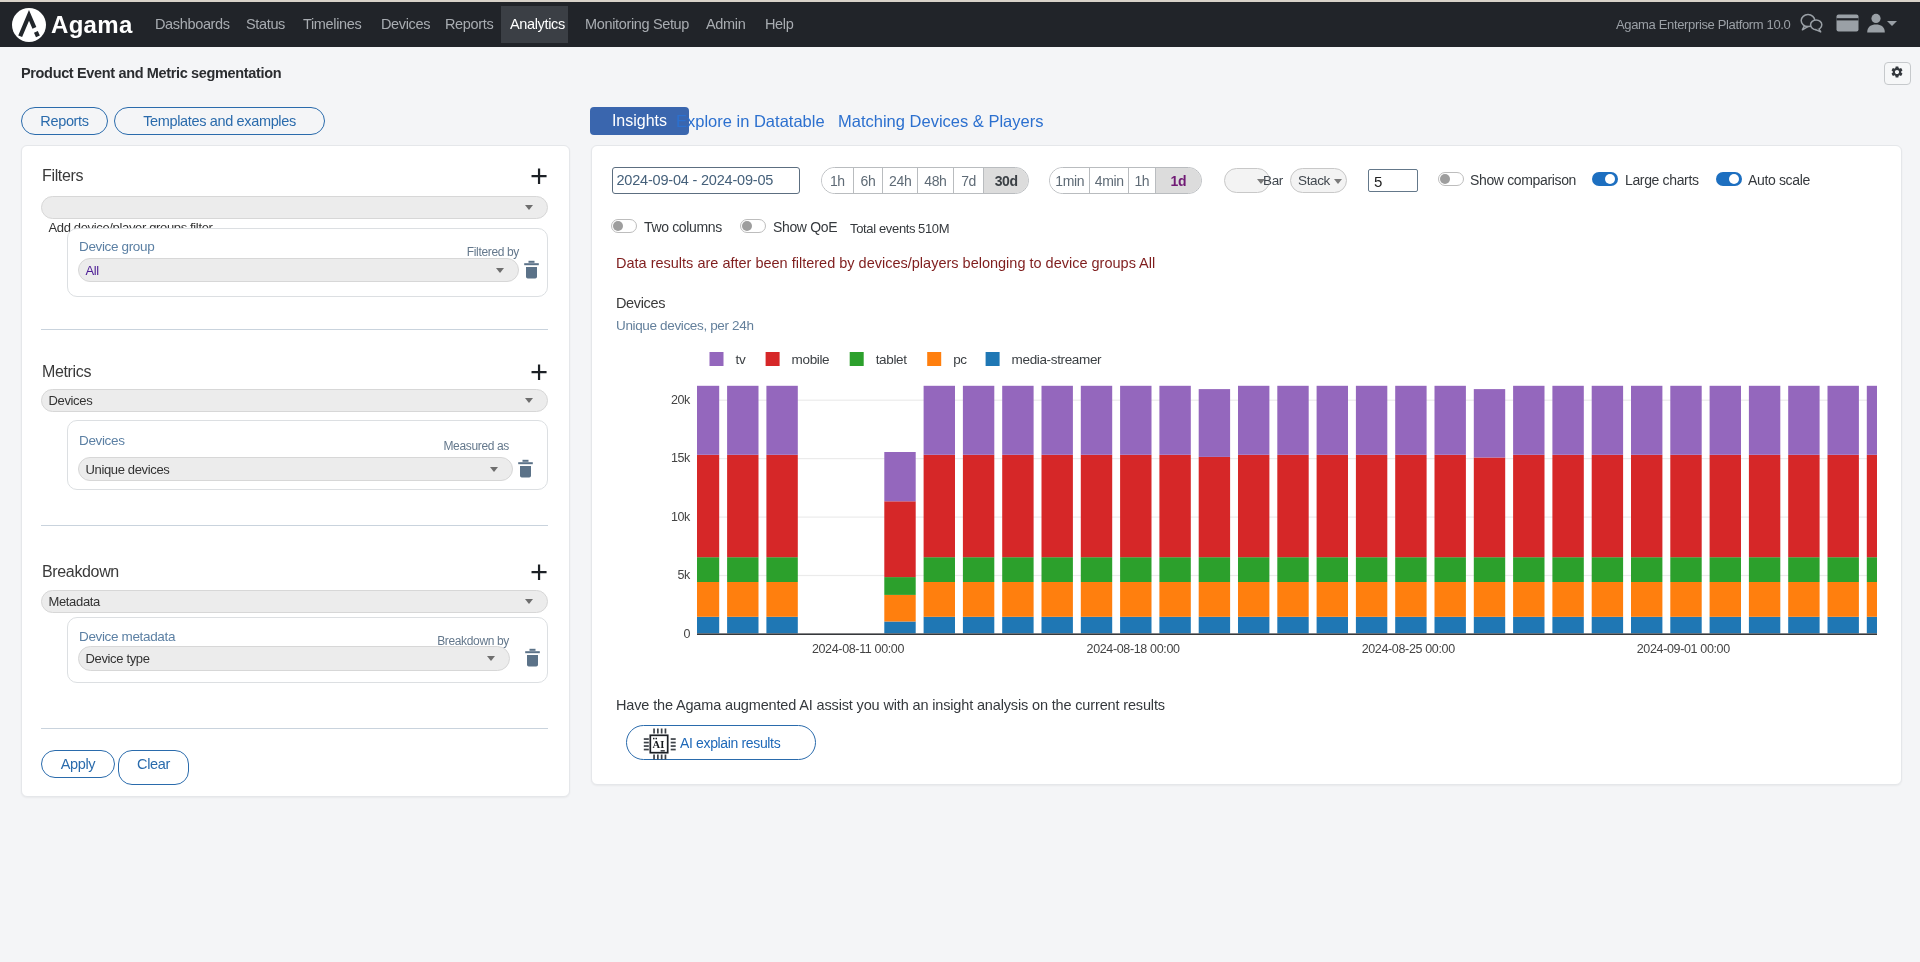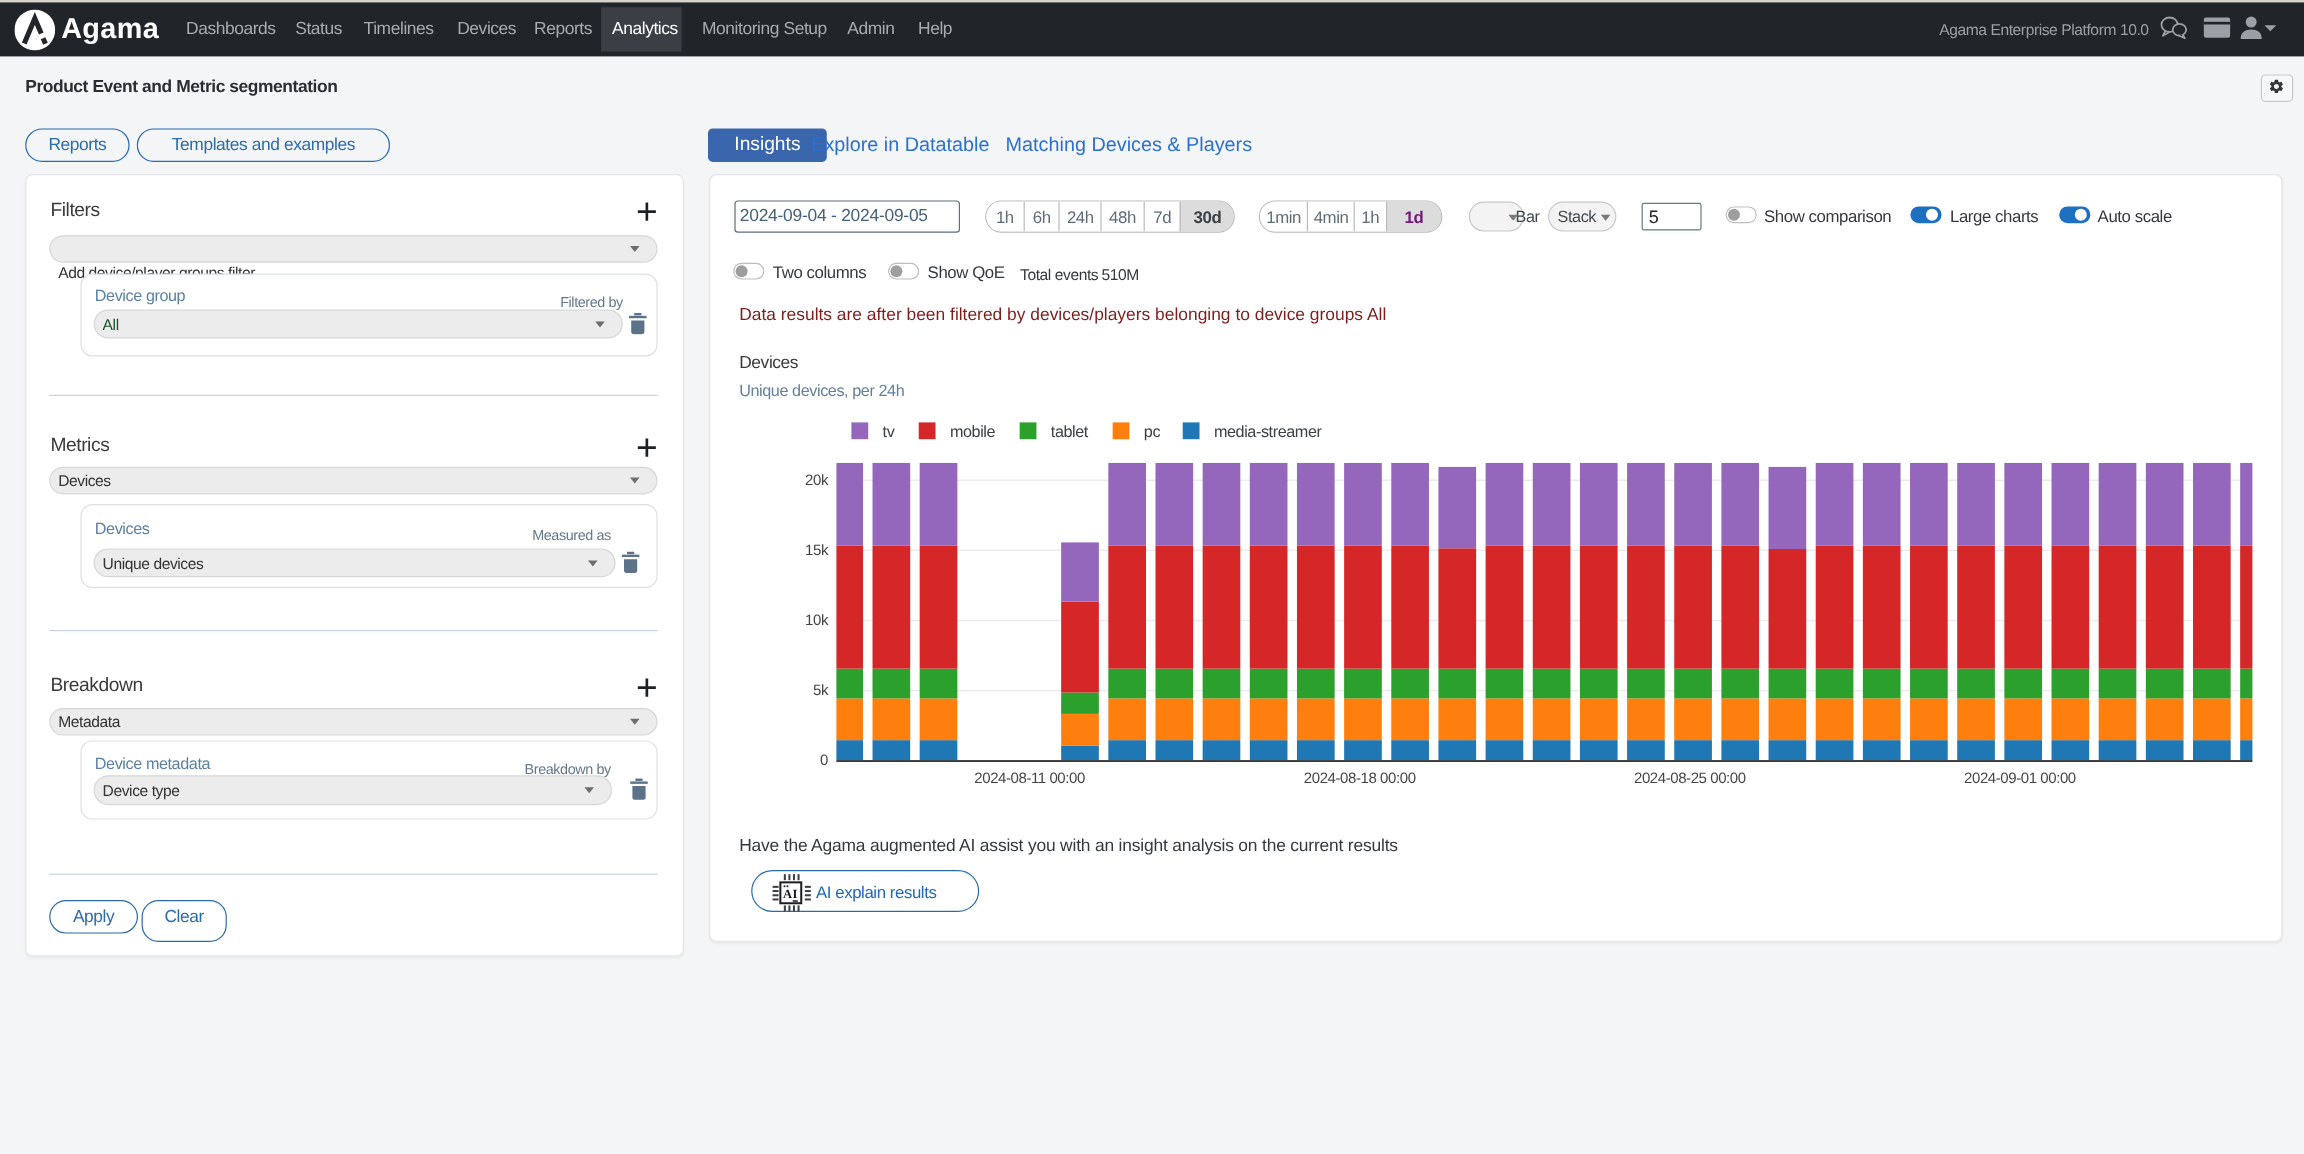--- a/index.html
+++ b/index.html
@@ -47,21 +47,21 @@
 <div class="card" style="left:21px;top:145px;width:549px;height:652px"></div>
 <div class="hdr" style="left:42px;top:167px">Filters</div>
 <div class="plus" style="left:530px;top:161px">+</div>
 <div style="position:absolute;left:41px;top:196px;width:507px;height:23px;background:#ececec;border:1px solid #d7d7d7;border-radius:12.5px;box-sizing:border-box"></div>
 <div style="position:absolute;left:48.5px;top:200.2px;font-size:13px;color:#333;font-weight:400;line-height:1.2;white-space:nowrap;margin-top:20px;">Add device/player groups filter</div>
 <div style="position:absolute;left:525px;top:205.3px;width:0;height:0;border-left:4.5px solid transparent;border-right:4.5px solid transparent;border-top:5.5px solid #6e6e6e"></div>
 <div class="icard" style="left:67px;top:228px;width:481px;height:69px"></div>
 <div class="blbl" style="left:79px;top:239px">Device group</div>
 <div class="slbl" style="right:1401px;top:245px">Filtered by</div>
 <div style="position:absolute;left:78px;top:258px;width:441px;height:24px;background:#ececec;border:1px solid #d7d7d7;border-radius:13.0px;box-sizing:border-box"></div>
-<div style="position:absolute;left:85.5px;top:262.7px;font-size:13px;color:#14532d;font-weight:400;line-height:1.2;white-space:nowrap;">All</div>
+<div style="position:absolute;left:85.5px;top:262.7px;font-size:13px;color:#4c1d95;font-weight:400;line-height:1.2;white-space:nowrap;">All</div>
 <div style="position:absolute;left:496px;top:267.8px;width:0;height:0;border-left:4.5px solid transparent;border-right:4.5px solid transparent;border-top:5.5px solid #6e6e6e"></div>
 <svg style="position:absolute;left:523px;top:260px" width="17" height="19">
     <rect x="1.2" y="3.2" width="14.6" height="2" fill="#5b7288"></rect>
     <rect x="5.5" y="0.8" width="6" height="2" fill="#5b7288"></rect>
     <path d="M3 7 h11 v9.7 a1.8 1.8 0 0 1 -1.8 1.8 h-7.4 a1.8 1.8 0 0 1 -1.8 -1.8 Z" fill="#5b7288"></path>
   </svg>
 <div class="divider" style="left:41px;top:329px;width:507px"></div>
 <div class="hdr" style="left:42px;top:363px">Metrics</div>
 <div class="plus" style="left:530px;top:357px">+</div>
 <div style="position:absolute;left:41px;top:389px;width:507px;height:23px;background:#ececec;border:1px solid #d7d7d7;border-radius:12.5px;box-sizing:border-box"></div>

